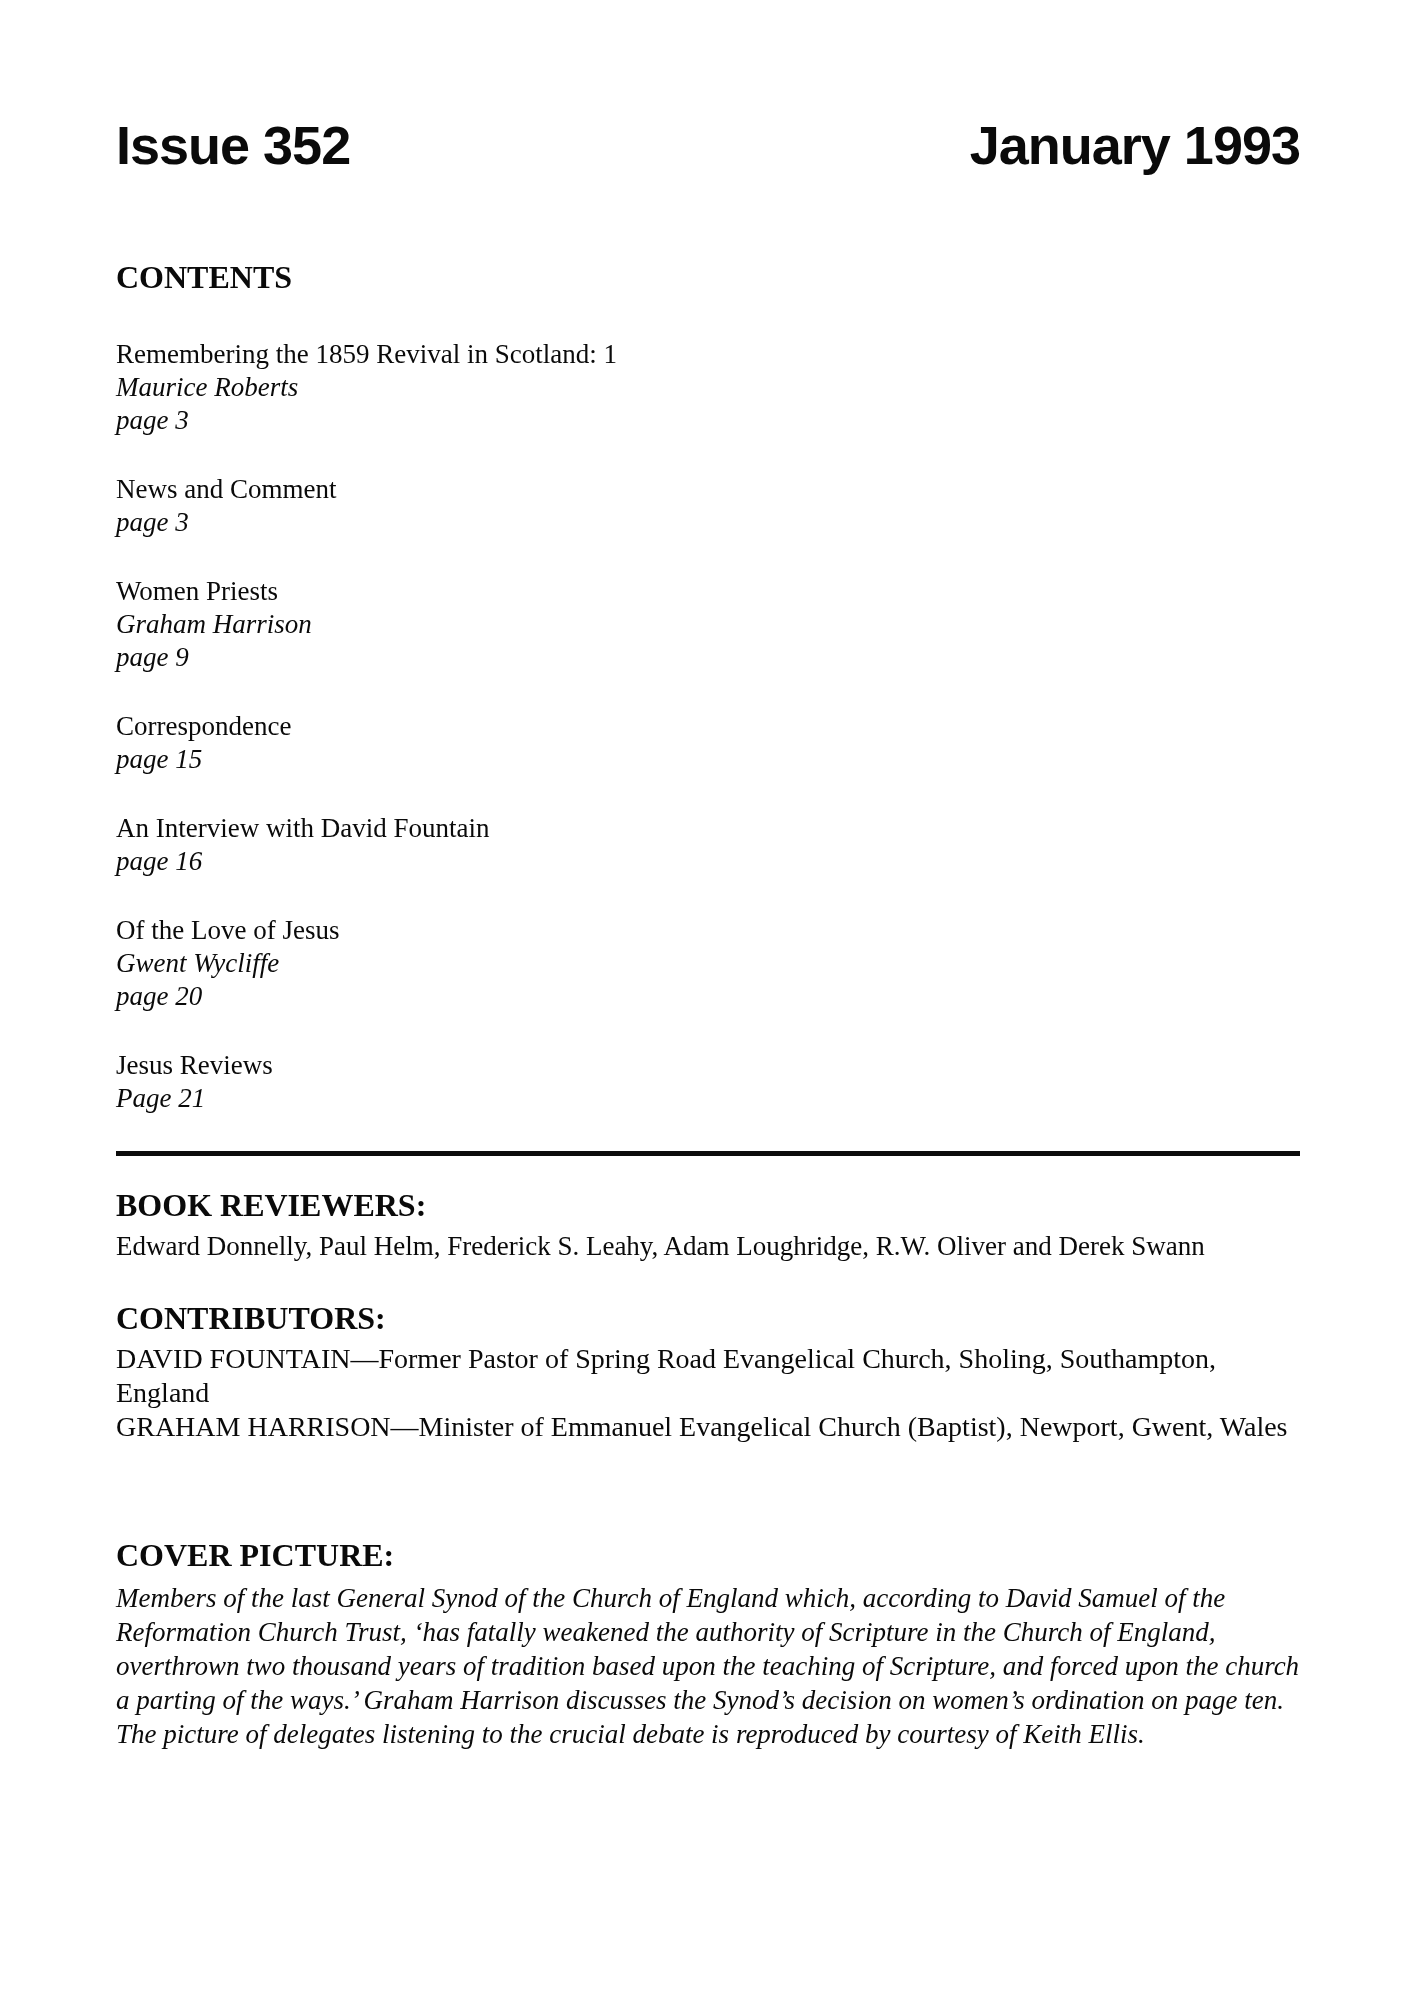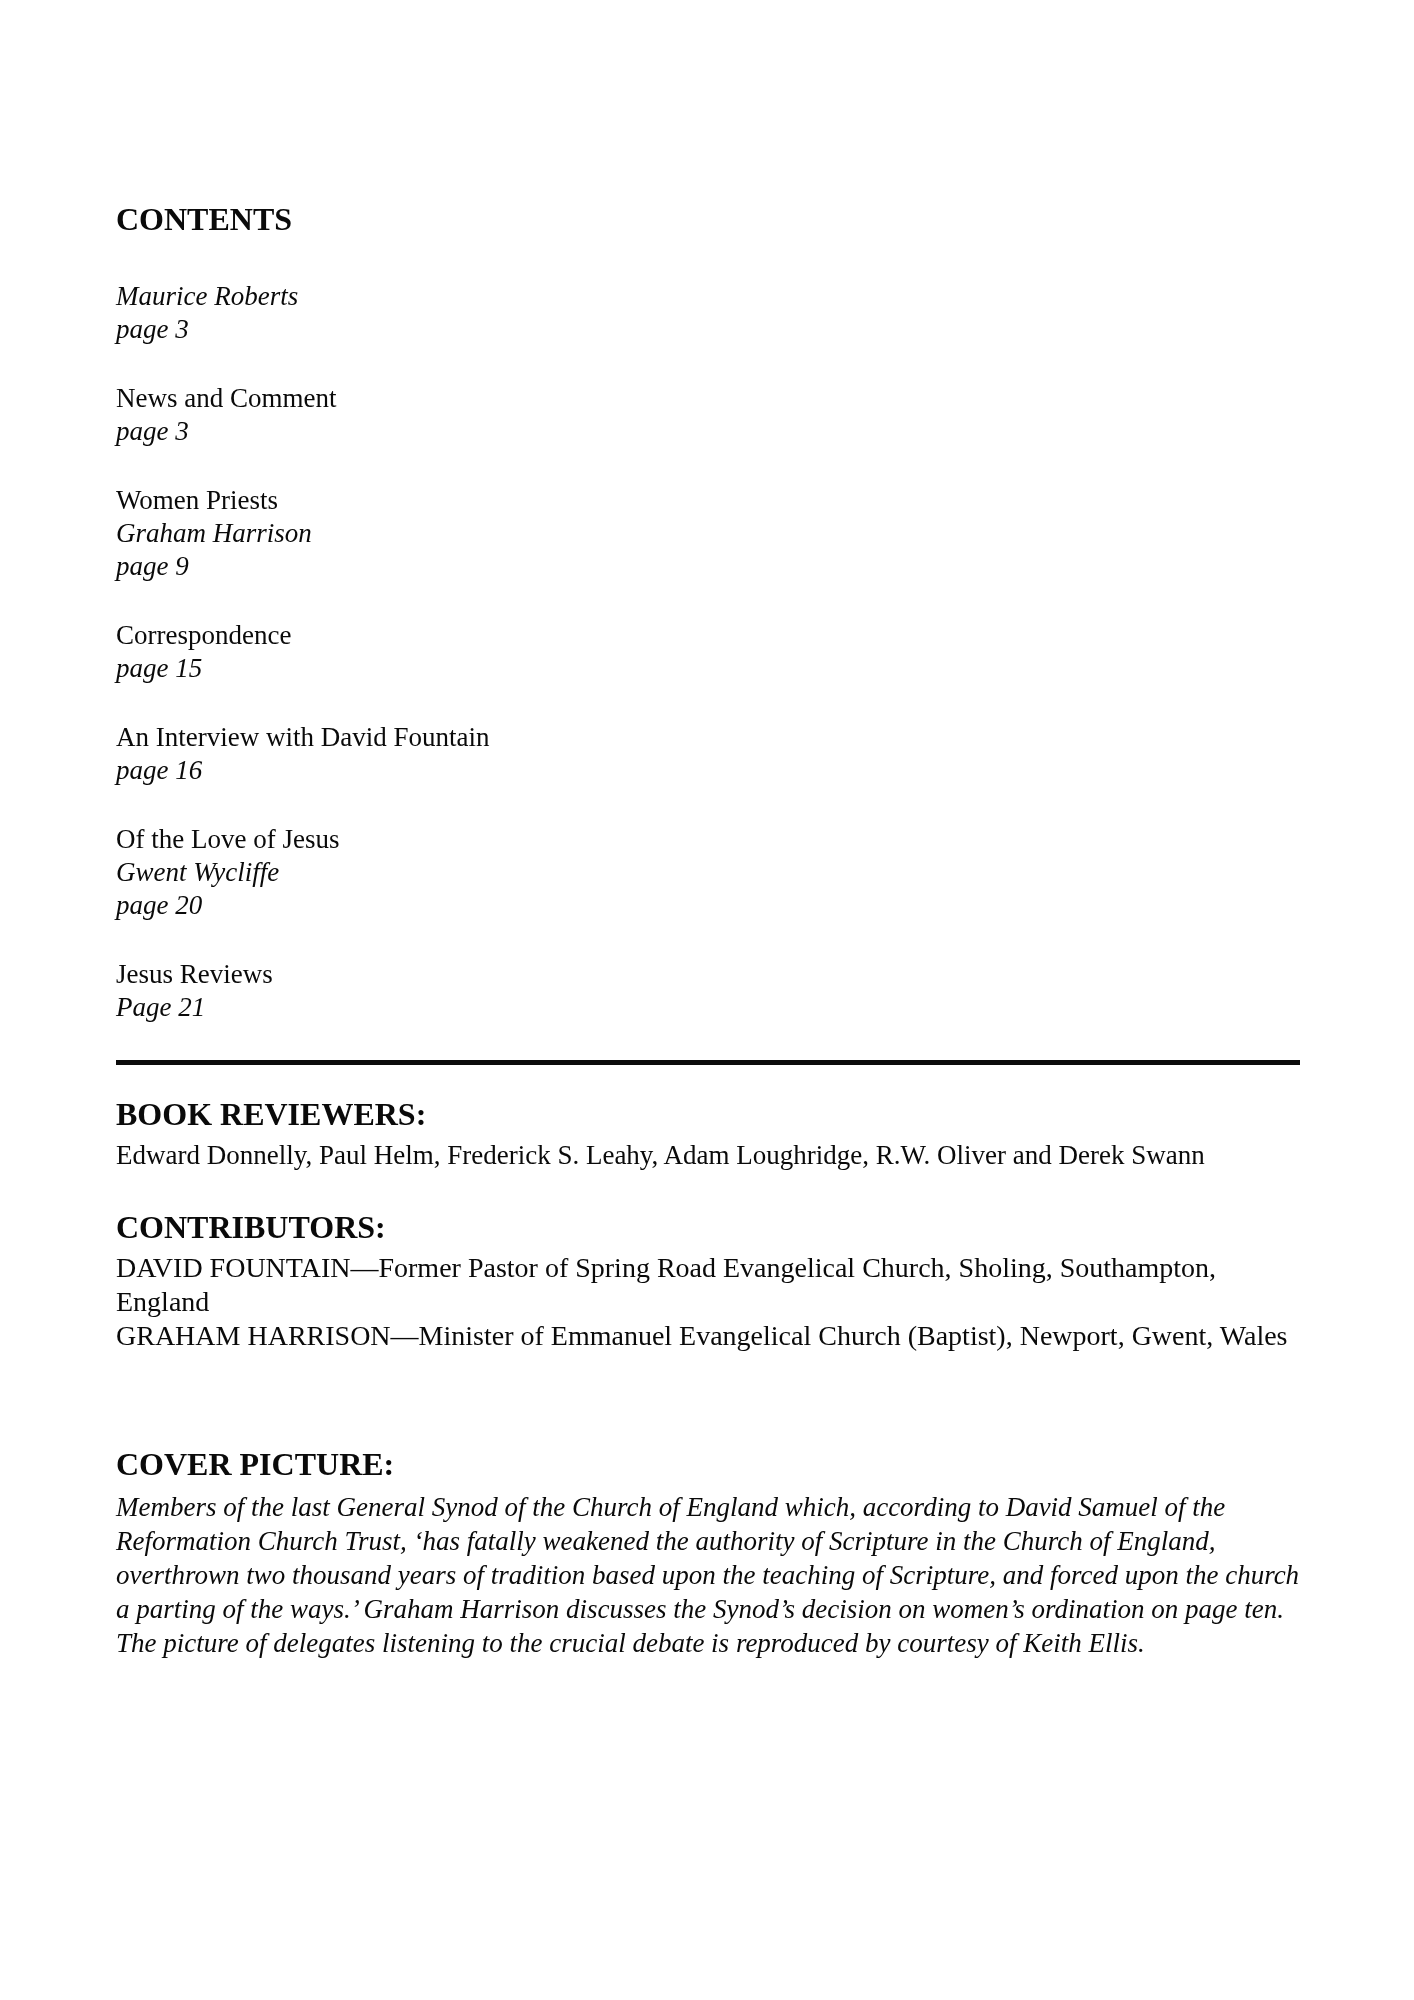--- a/index.html
+++ b/index.html
@@ -70,26 +70,31 @@
     font-size: 27px;
     line-height: 34px;
     font-style: italic;
   }
 </style>
 </head>
 <body>
 
 <div class="page">
 
+  <header class="masthead">
+    <span>Issue 352</span>
+    <span>January 1993</span>
+  </header>
 
   <h1 class="section-heading contents-heading">CONTENTS</h1>
 
   <div class="toc">
 
     <div class="toc-entry">
+      <div class="toc-title">Remembering the 1859 Revival in Scotland: 1</div>
       <div class="toc-author">Maurice Roberts</div>
       <div class="toc-page">page 3</div>
     </div>
 
     <div class="toc-entry">
       <div class="toc-title">News and Comment</div>
       <div class="toc-page">page 3</div>
     </div>
 
     <div class="toc-entry">

